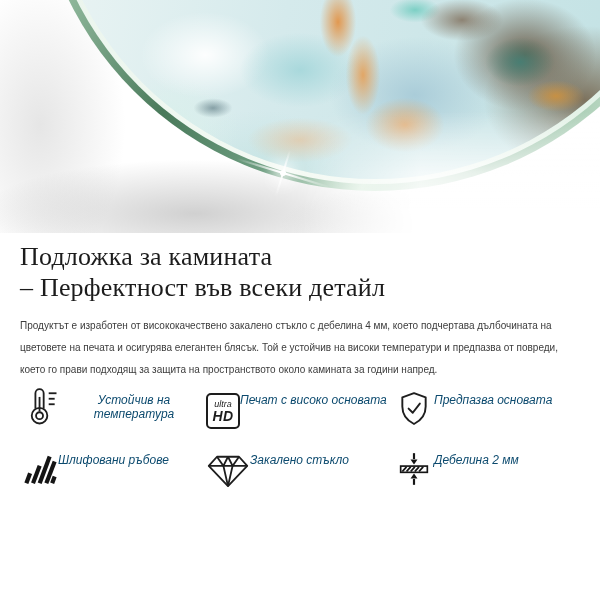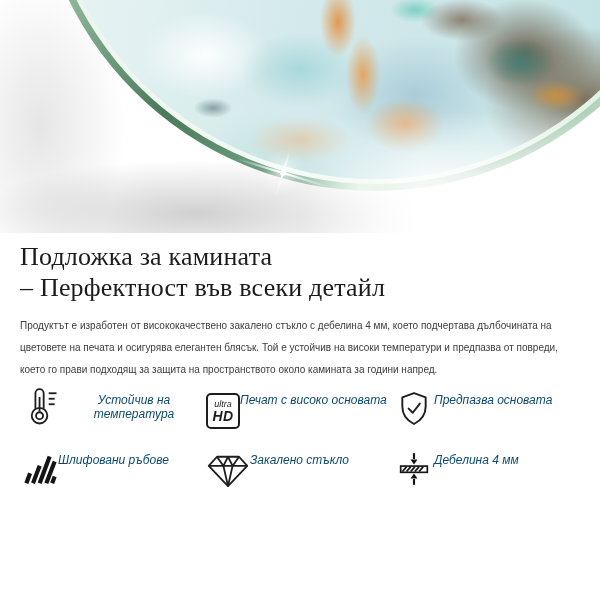--- a/index.html
+++ b/index.html
@@ -217,16 +217,16 @@
         <line x1="15" y1="27" x2="20" y2="21.5" stroke-width="2.2"></line>
         <line x1="20" y1="27" x2="25" y2="21.5" stroke-width="2.2"></line>
         <line x1="25" y1="27" x2="30" y2="21.5" stroke-width="2.2"></line>
         <line x1="30" y1="27" x2="35" y2="21.5" stroke-width="2.2"></line>
         <line x1="24" y1="5" x2="24" y2="12" stroke-width="2.6"></line>
         <path d="M24 18.5 L19.8 12.5 H28.2 Z" fill="#151515" stroke="none"></path>
         <line x1="24" y1="43" x2="24" y2="36" stroke-width="2.6"></line>
         <path d="M24 29.5 L19.8 35.5 H28.2 Z" fill="#151515" stroke="none"></path>
       </svg>
     </div>
-    <div class="feature-label">Дебелина 4 мм</div>
+    <div class="feature-label">Дебелина 2 мм</div>
   </div>
 
 </div>
 
 </body></html>

